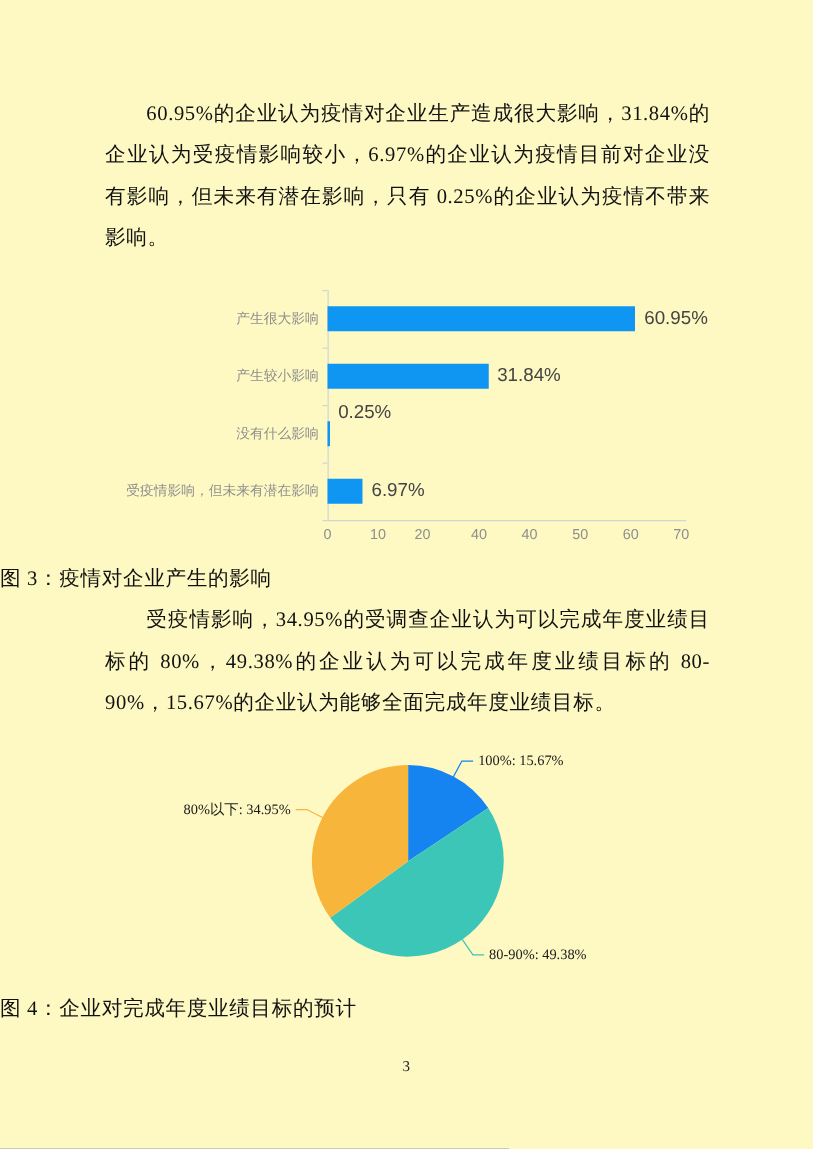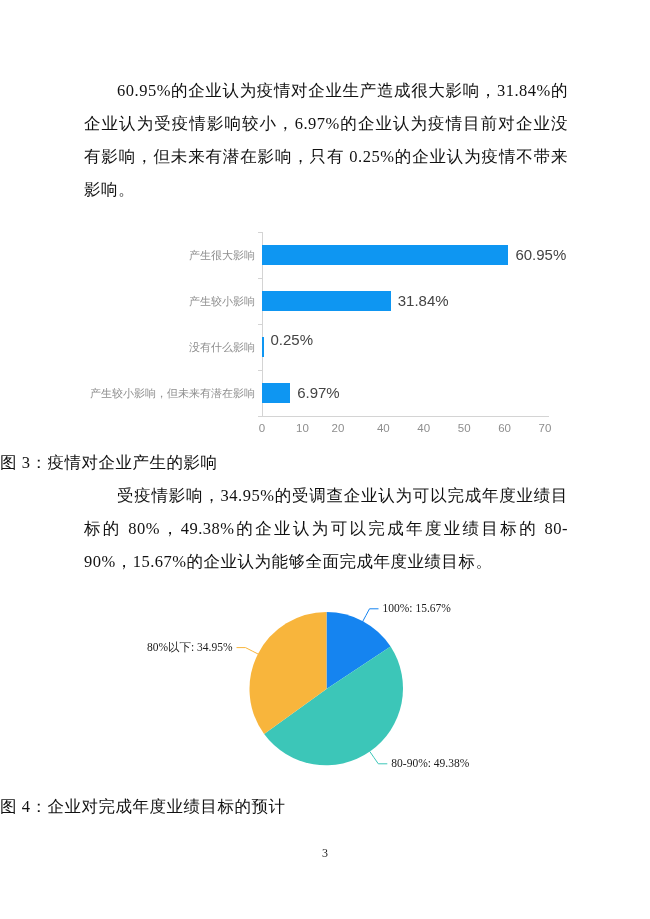--- a/index.html
+++ b/index.html
@@ -1,19 +1,19 @@
 <!DOCTYPE html>
 <html><head>
 <meta charset="utf-8">
 <style>
   html,body{margin:0;padding:0;background:#888;}
   .page{
     position:relative;
     width:650px;height:919px;
-    background:#ffffff;
+    background:#fef9c3;
     margin:0 auto;
     overflow:hidden;
     font-family:"Liberation Serif","DejaVu Serif",serif;
     color:#1a1a1a;
   }
   .body-text{
     position:absolute;
     left:84px;width:484px;
     margin:0;
     font-size:16.5px;
@@ -83,22 +83,22 @@
       <div class="bc-tick" style="left: 258px; top: 186px;"></div>
       <div class="bc-axis-h" style="left: 262px; top: 186px; width: 287px;"></div>
       <div class="bc-cat" style="top: 18px;">产生很大影响</div>
       <div class="bc-bar" style="left: 262px; top: 15px; width: 246.412px; background: rgb(14, 150, 242);"></div>
       <div class="bc-val" style="left: 515.412px; top: 15px;">60.95%</div>
       <div class="bc-cat" style="top: 64px;">产生较小影响</div>
       <div class="bc-bar" style="left: 262px; top: 61px; width: 128.725px; background: rgb(14, 150, 242);"></div>
       <div class="bc-val" style="left: 397.725px; top: 61px;">31.84%</div>
       <div class="bc-cat" style="top: 110px;">没有什么影响</div>
       <div class="bc-bar" style="left: 262px; top: 107px; width: 1.5px; background: rgb(14, 150, 242);"></div>
-      <div class="bc-val" style="left: 270.5px; top: 100px;">0.25%</div>
-      <div class="bc-cat" style="top: 156px;">产生较小影响，但未来有潜在影响</div>
+      <div class="bc-val" style="left: 270.5px; top: 90px;">0.25%</div>
+      <div class="bc-cat" style="top: 156px;">受疫情影响，但未来有潜在影响</div>
       <div class="bc-bar" style="left: 262px; top: 153px; width: 28.1787px; background: rgb(14, 150, 242);"></div>
       <div class="bc-val" style="left: 297.179px; top: 153px;">6.97%</div>
       <div class="bc-xlab" style="left: 242px; top: 192px;">0</div>
       <div class="bc-xlab" style="left: 282.429px; top: 192px;">10</div>
       <div class="bc-xlab" style="left: 318px; top: 192px;">20</div>
       <div class="bc-xlab" style="left: 363.286px; top: 192px;">40</div>
       <div class="bc-xlab" style="left: 403.714px; top: 192px;">40</div>
       <div class="bc-xlab" style="left: 444.143px; top: 192px;">50</div>
       <div class="bc-xlab" style="left: 484.571px; top: 192px;">60</div>
       <div class="bc-xlab" style="left: 525px; top: 192px;">70</div>

